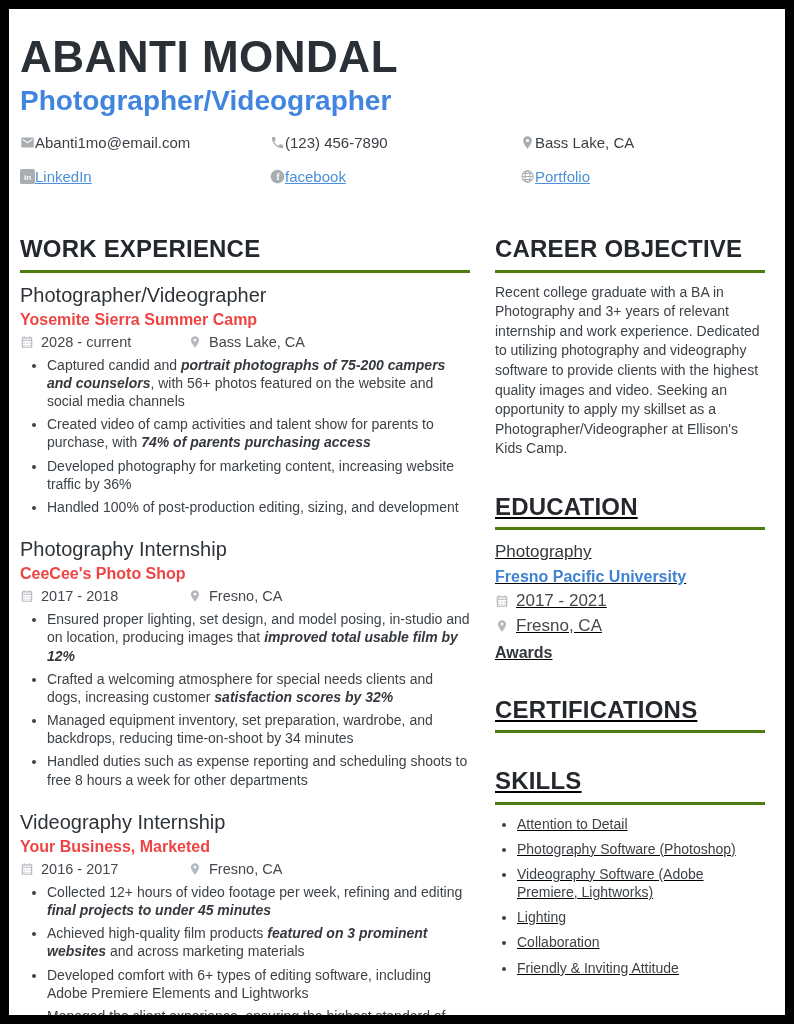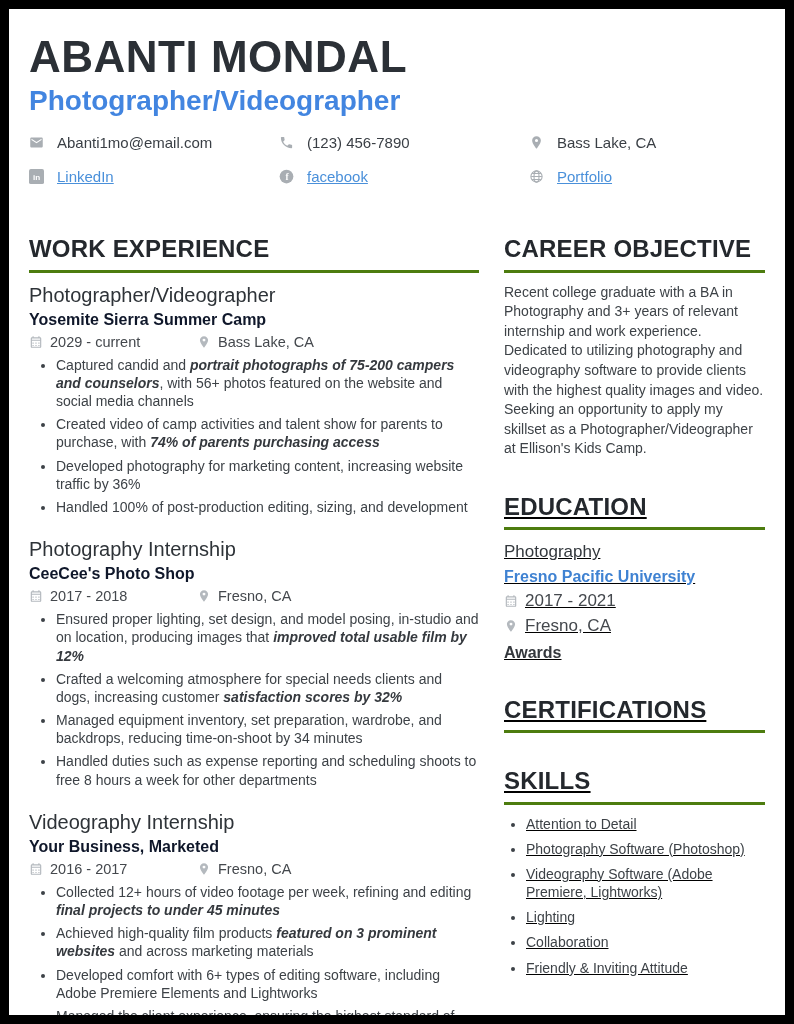--- a/index.html
+++ b/index.html
@@ -3,58 +3,58 @@
 <meta charset="utf-8">
 <style>
   * { margin:0; padding:0; box-sizing:border-box; }
   html,body { background:#2b2b2b; }
   body { font-family:"Liberation Sans","DejaVu Sans",sans-serif; }
 
   .page {
     width:794px; height:1024px;
     background:#ffffff;
     border:9px solid #000000;
-    padding:24px 20px 20px 20px;
+    padding:24px 20px 20px 11px;
     overflow:hidden;
     position:relative;
   }
 
   
   .name {
     font-size:44px; font-weight:800; letter-spacing:.5px;
     color:#2b3036; line-height:1.08;
   }
   .job-headline {
     font-size:28px; font-weight:700; color:#4285e0;
     margin-top:5px; line-height:1.1;
   }
   .contact-grid {
     display:grid; grid-template-columns:250px 250px 1fr;
     row-gap:9px; margin-top:14px;
   }
-  .contact-item { display:flex; align-items:center; gap:13px; font-size:15px; color:#3a3f45; }
+  .contact-item { display:flex; align-items:center; gap:0; font-size:15px; color:#3a3f45; }
   .contact-item .ico { flex:none; width:15px; height:25px; display:inline-flex; }
   a.link { color:#4a90da; text-decoration:underline; cursor:pointer; }
 
   
   .columns { display:flex; gap:25px; margin-top:46px; }
   .col-left  { width:450px; flex:none; }
   .col-right { flex:1; min-width:0; }
 
   h2.sec {
     font-size:24px; font-weight:800; color:#24282d; letter-spacing:.2px;
     line-height:1.18; padding-bottom:6px; margin-bottom:10px;
     border-bottom:3px solid #4d7c0f;
   }
 
   
   .job { margin-top:10px; }
   .job + .job { margin-top:21px; }
   .job-title { font-size:20px; font-weight:400; color:#2e3338; line-height:1.25; }
-  .company { font-size:16px; font-weight:700; color:#0f172a; margin-top:3px; }
+  .company { font-size:16px; font-weight:700; color:#ef4444; margin-top:3px; }
   .meta-row { display:flex; align-items:center; margin-top:5px; margin-bottom:6px; }
   .meta-item { display:flex; align-items:center; gap:7px; font-size:14.5px; color:#44484d; }
   .meta-item.date { width:168px; flex:none; }
   .meta-item .ico { flex:none; width:14px; height:14px; display:inline-flex; }
   .meta-line { display:flex; align-items:center; gap:7px; font-size:17px; color:#44484d; margin-top:5px; }
   .meta-line .ico { flex:none; width:14px; height:14px; display:inline-flex; }
 
   ul.bullets { list-style:disc; padding-left:27px; }
   ul.bullets li { font-size:14px; color:#3d4247; line-height:1.3; margin-bottom:5px; }
   ul.bullets li strong.em { font-weight:700; font-style:italic; color:#35393e; }
@@ -145,21 +145,21 @@
       <section class="job">
         <div class="job-title">Photographer/Videographer</div>
         <div class="company">Yosemite Sierra Summer Camp</div>
         <div class="meta-row">
           <span class="meta-item date">
             <span class="ico">
               <svg viewBox="0 0 24 24">
                   <path fill="#b4b9be" d="M19 4h-1V2h-2v2H8V2H6v2H5a2 2 0 0 0-2 2v14a2 2 0 0 0 2 2h14a2 2 0 0 0 2-2V6a2 2 0 0 0-2-2zm0 16H5V10h14v10zM5 8V6h14v2H5zm3 5H6v2h2v-2zm5 0h-2v2h2v-2zm5 0h-2v2h2v-2zm-10 4H6v2h2v-2zm5 0h-2v2h2v-2zm5 0h-2v2h2v-2z"></path>
                 </svg>
             </span>
-            <span>2029 - current</span>
+            <span>2028 - current</span>
           </span>
           <span class="meta-item">
             <span class="ico">
               <svg viewBox="0 0 24 24">
                   <path fill="#b4b9be" fill-rule="evenodd" d="M12 2C8.13 2 5 5.13 5 8.75 5 14 12 22 12 22s7-8 7-13.25C19 5.13 15.87 2 12 2zm0 9.25a2.5 2.5 0 1 1 0-5 2.5 2.5 0 0 1 0 5z"></path>
                 </svg>
             </span>
             <span>Bass Lake, CA</span>
           </span>
         </div>

